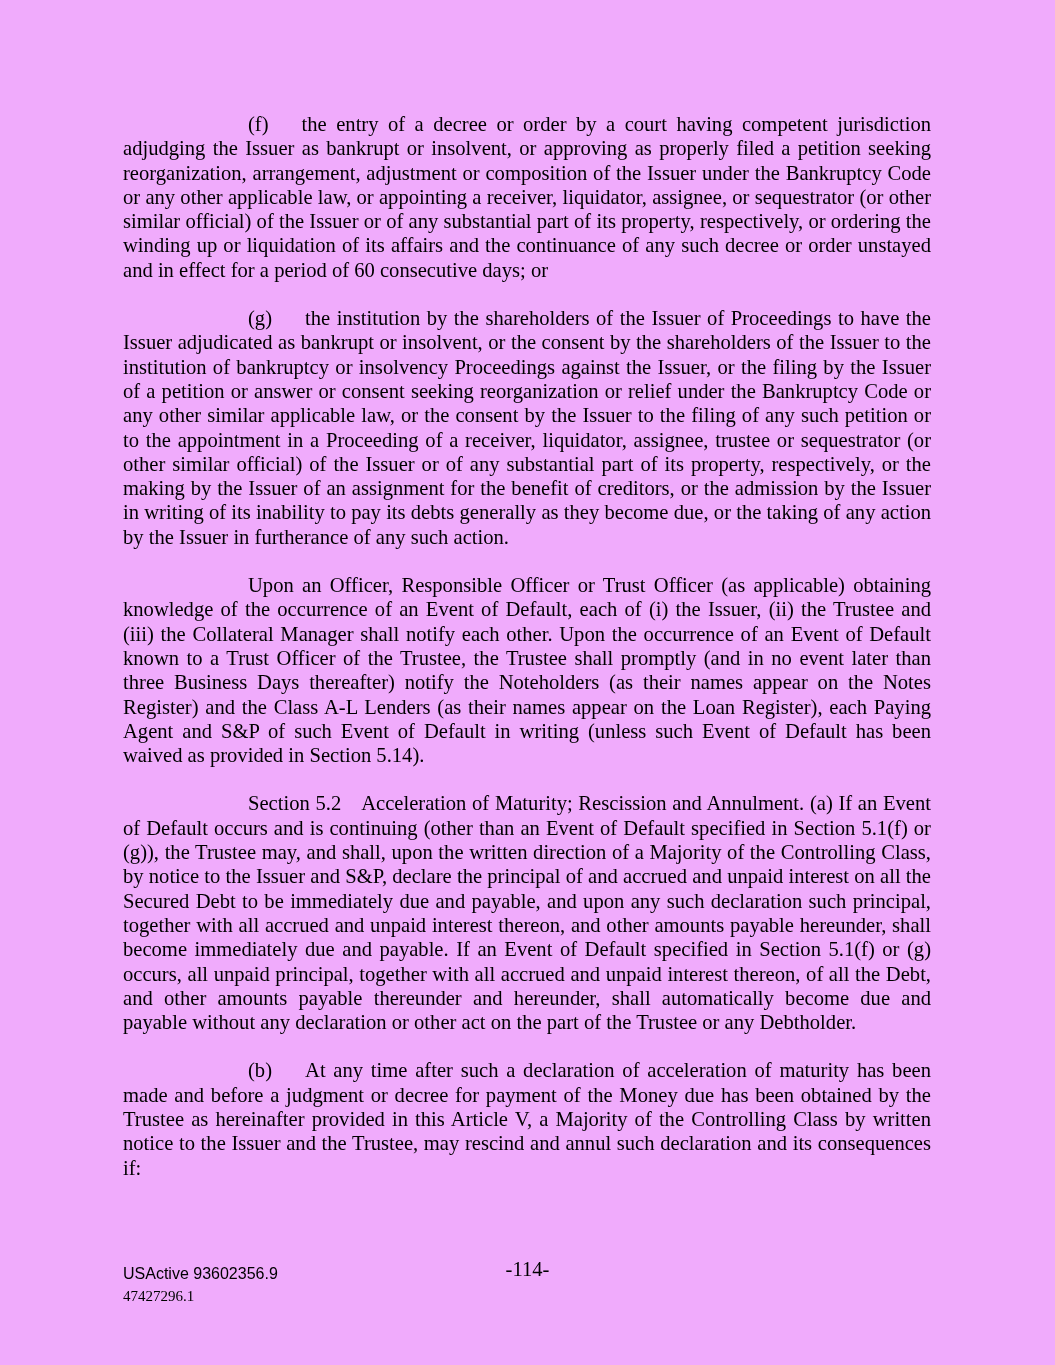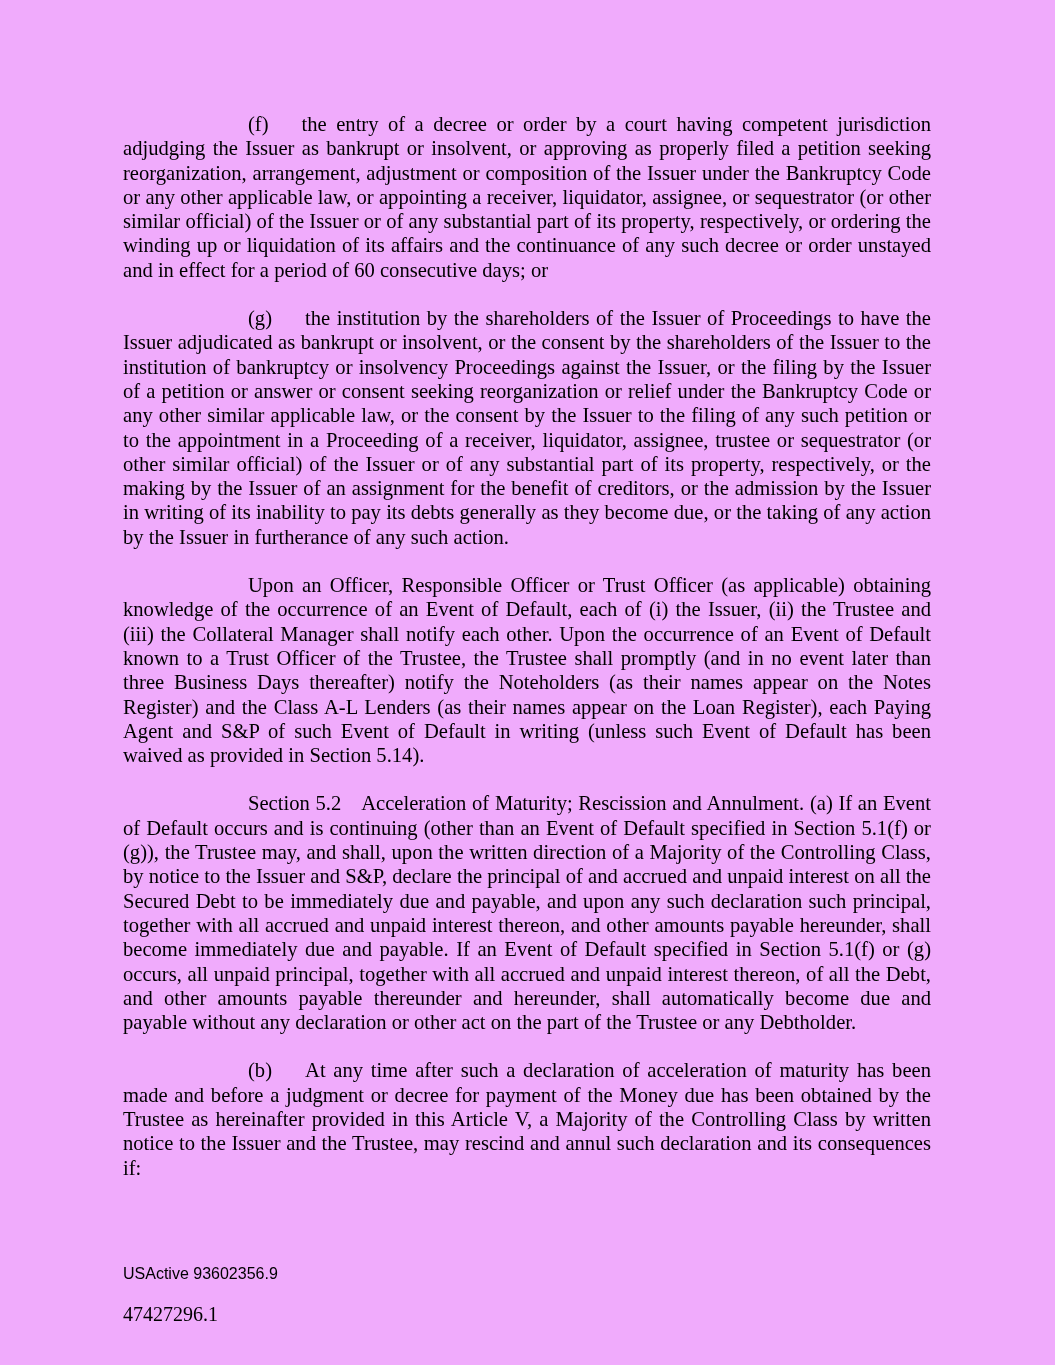--- a/index.html
+++ b/index.html
@@ -46,22 +46,21 @@
     top: 1262px;
     text-align: left;
     line-height: 23px;
   }
   .doc-id-1 {
     font-family: "Liberation Sans", sans-serif;
     font-size: 16px;
   }
   .doc-id-2 {
     font-family: "Liberation Serif", serif;
-    font-size: 20px;
-    margin-top: 18px;
+    font-size: 15px;
   }
   .page-num {
     position: absolute;
     left: 0;
     top: 1258px;
     width: 1055px;
     text-align: center;
     font-size: 20.6px;
     font-family: "Liberation Serif", serif;
   }
@@ -83,14 +82,15 @@
 
     <p class="para"><span>(b)</span><span class="tab"></span><span>At any time after such a declaration of acceleration of maturity has been made and before a judgment or decree for payment of the Money due has been obtained by the Trustee as hereinafter provided in this </span><span class="u">Article V</span><span>, a Majority of the Controlling Class by written notice to the Issuer and the Trustee, may rescind and annul such declaration and its consequences if:</span></p>
 
   </div>
 
   <div class="footer-ids">
     <div class="doc-id-1">USActive 93602356.9</div>
     <div class="doc-id-2">47427296.1</div>
   </div>
 
+  <div class="page-num">-114-</div>
 
 </div>
 
 </body></html>

